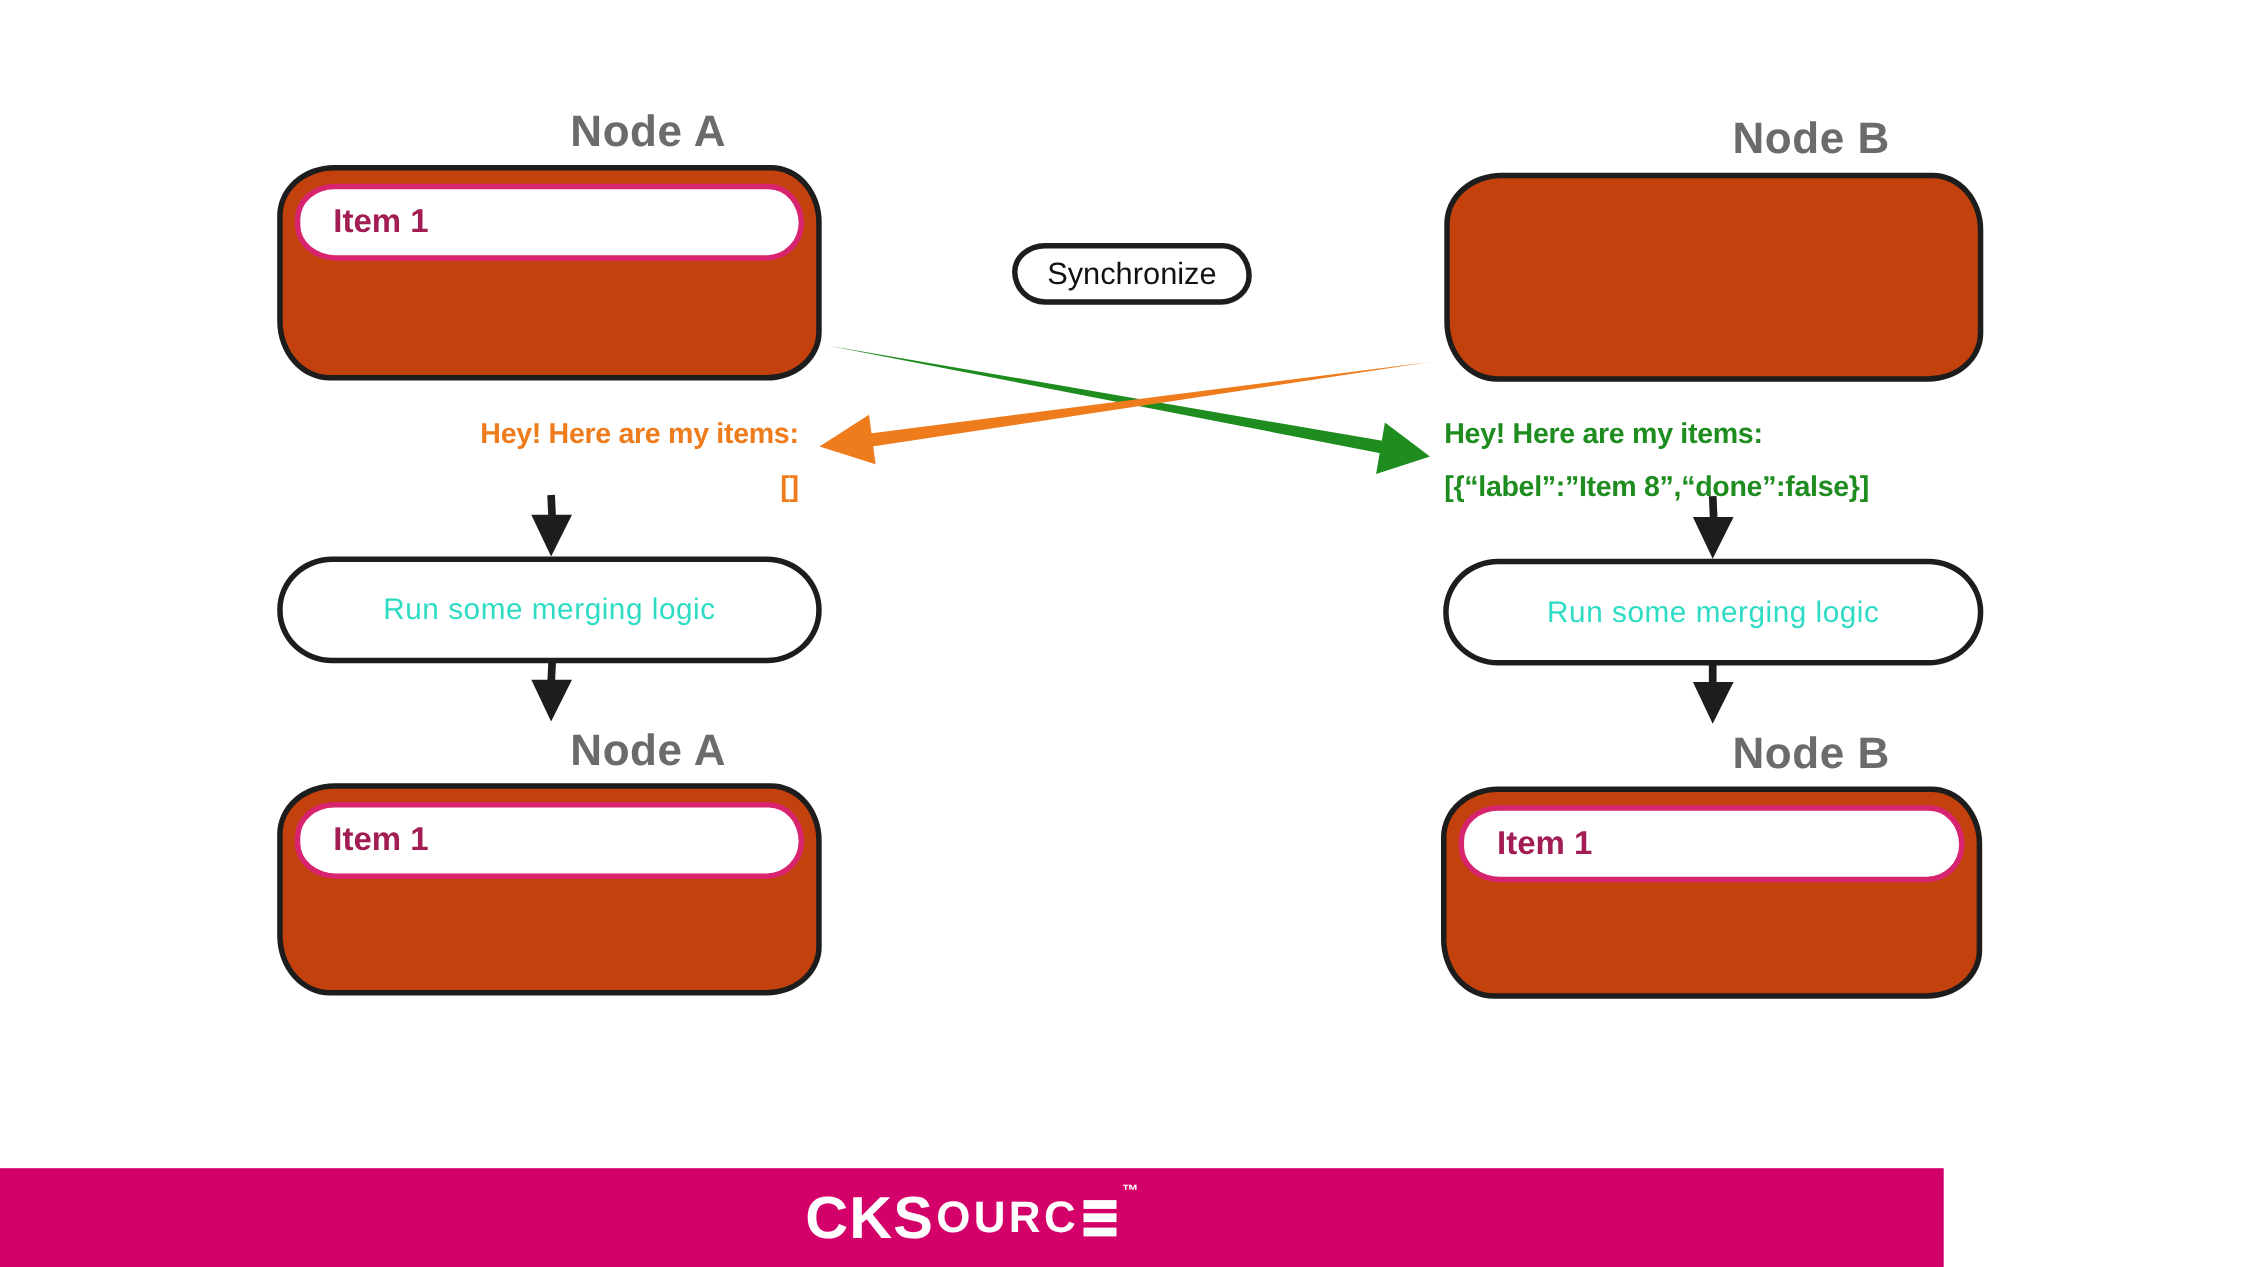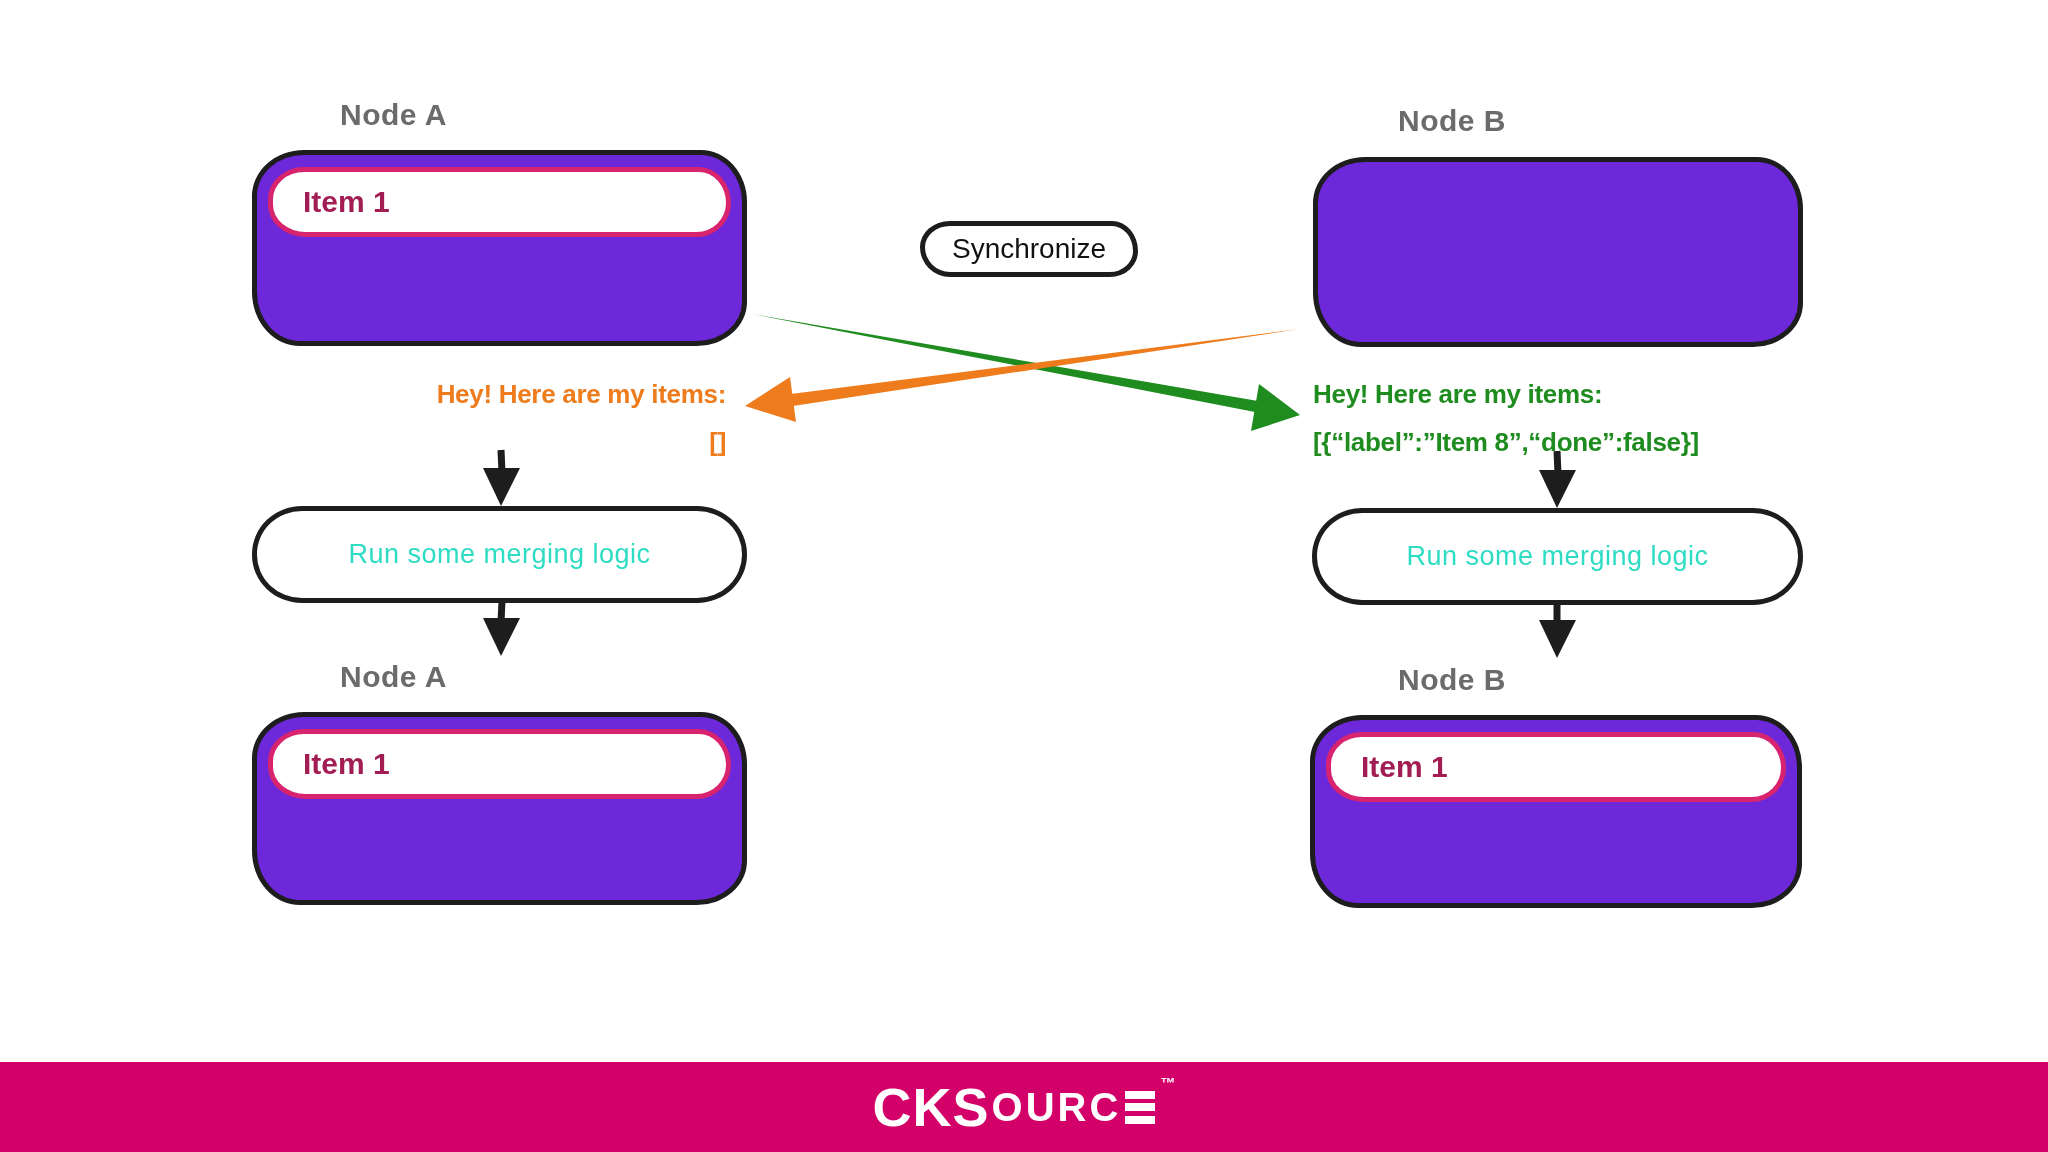--- a/index.html
+++ b/index.html
@@ -10,29 +10,29 @@
     height: 1152px;
     background: var(--background, #fff);
     font-family: "Liberation Sans", sans-serif;
     overflow: hidden;
   }
   .arrows-layer { position: absolute; left: 0; top: 0; }
 
   .node-title {
     position: absolute;
     width: 320px;
-    text-align: left;
-    font-size: 30px;
+    text-align: right;
+    font-size: 40px;
     font-weight: bold;
     color: var(--title-gray, #6b6b6b);
     letter-spacing: 0.5px;
   }
   .node-box {
     position: absolute;
-    background: #6d28d9;
+    background: #c2410c;
     border: 5px solid var(--ink, #1d1d1d);
     border-radius: 52px 46px 50px 48px / 46px 52px 44px 54px;
     text-align: center;
   }
   .item-pill {
     position: absolute;
     left: 11px;
     right: 11px;
     top: 12px;
     height: 70px;
@@ -81,21 +81,21 @@
     letter-spacing: -0.3px;
     white-space: nowrap;
   }
   .msg-orange { right: 1322px; top: 370px; text-align: right; color: var(--orange, #ee7b1c); }
   .msg-green  { left: 1313px; top: 370px; text-align: left;  color: var(--green, #1f8c1f); }
 
   .banner {
     position: absolute;
     left: 0;
     top: 1062px;
-    width: 2048px;
+    width: 1767px;
     height: 90px;
     background: var(--banner, #d40069);
     display: flex;
     align-items: center;
     justify-content: center;
   }
   .logo { display: flex; align-items: center; color: var(--logo-white, #fff); }
   .logo-part1 { font-size: 54px; font-weight: bold; letter-spacing: 1px; }
   .logo-part2 { font-size: 40px; font-weight: bold; letter-spacing: 3px; margin-left: 2px; }
   .logo-e-icon {

